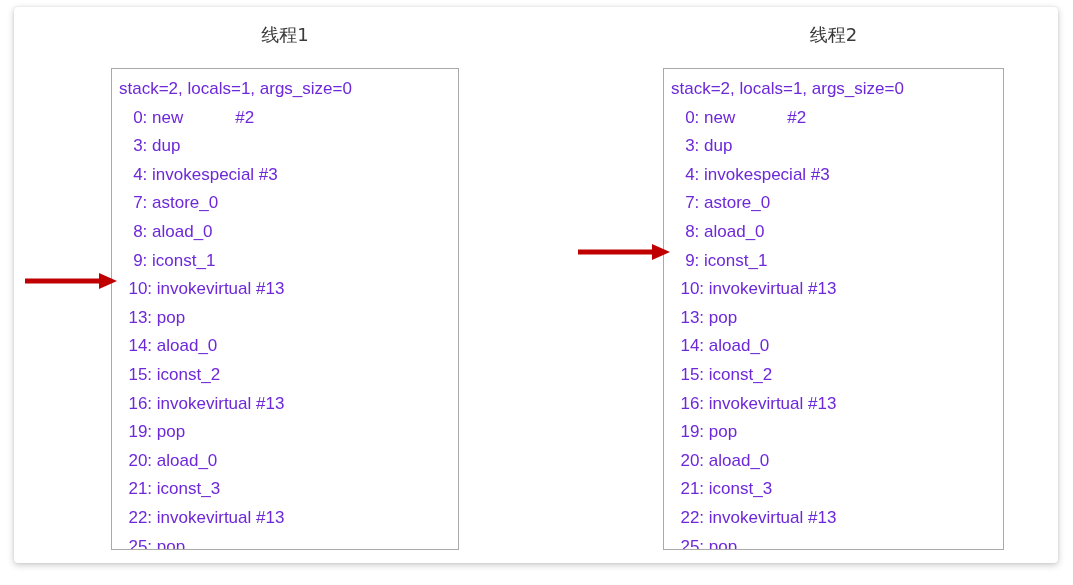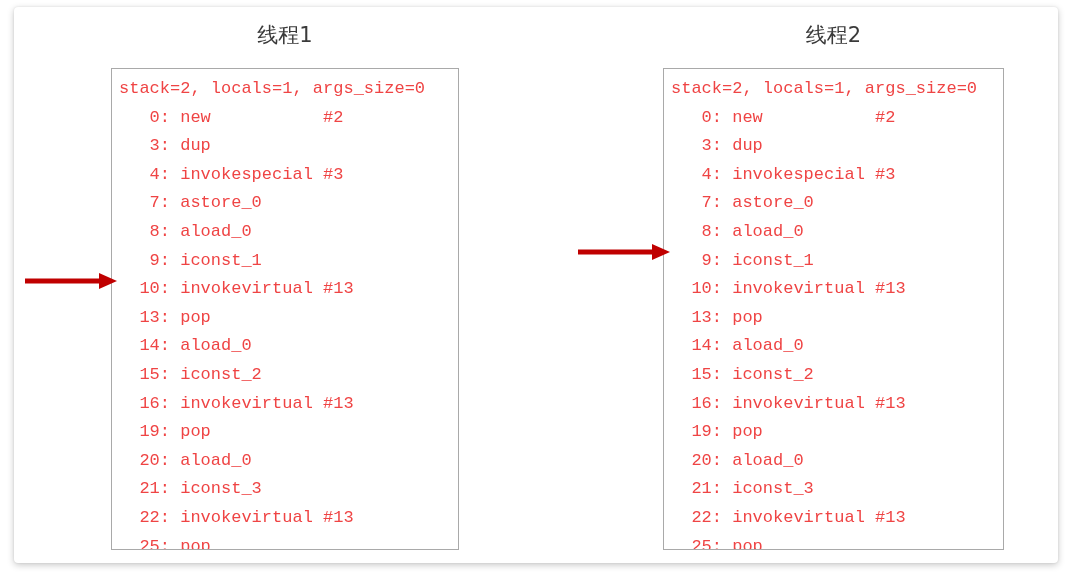--- a/index.html
+++ b/index.html
@@ -35,44 +35,44 @@
   .panel-left  { left: 111px; width: 348px; }
   .panel-right { left: 663px; width: 341px; }
 
   .panel-title {
     position: absolute;
     top: 20px;
     left: 0;
     width: 100%;
     text-align: center;
     font-family: "DejaVu Sans", "Liberation Sans", sans-serif;
-    font-size: 21px;
+    font-size: 18px;
     color: #3a3a3a;
     line-height: 30px;
     white-space: nowrap;
   }
 
   .code-box {
     position: absolute;
     top: 68px;
     left: 0;
     width: 100%;
     height: 482px;
     box-sizing: border-box;
     border: 1px solid #a9a9a9;
     background: #ffffff;
     padding: 6px 0 6px 7px;
     overflow: hidden;
   }
 
   .code-line {
-    font-family: Liberation Mono, monospace;
+    font-family: Liberation Sans, sans-serif;
     font-size: 17px;
     line-height: 28.6px;
-    color: #ef4444;
+    color: #6d28d9;
     white-space: pre;
     letter-spacing: 0px;
     height: 28.6px;
   }
 
   
   .arrow {
     position: absolute;
     height: 22px;
     overflow: visible;

